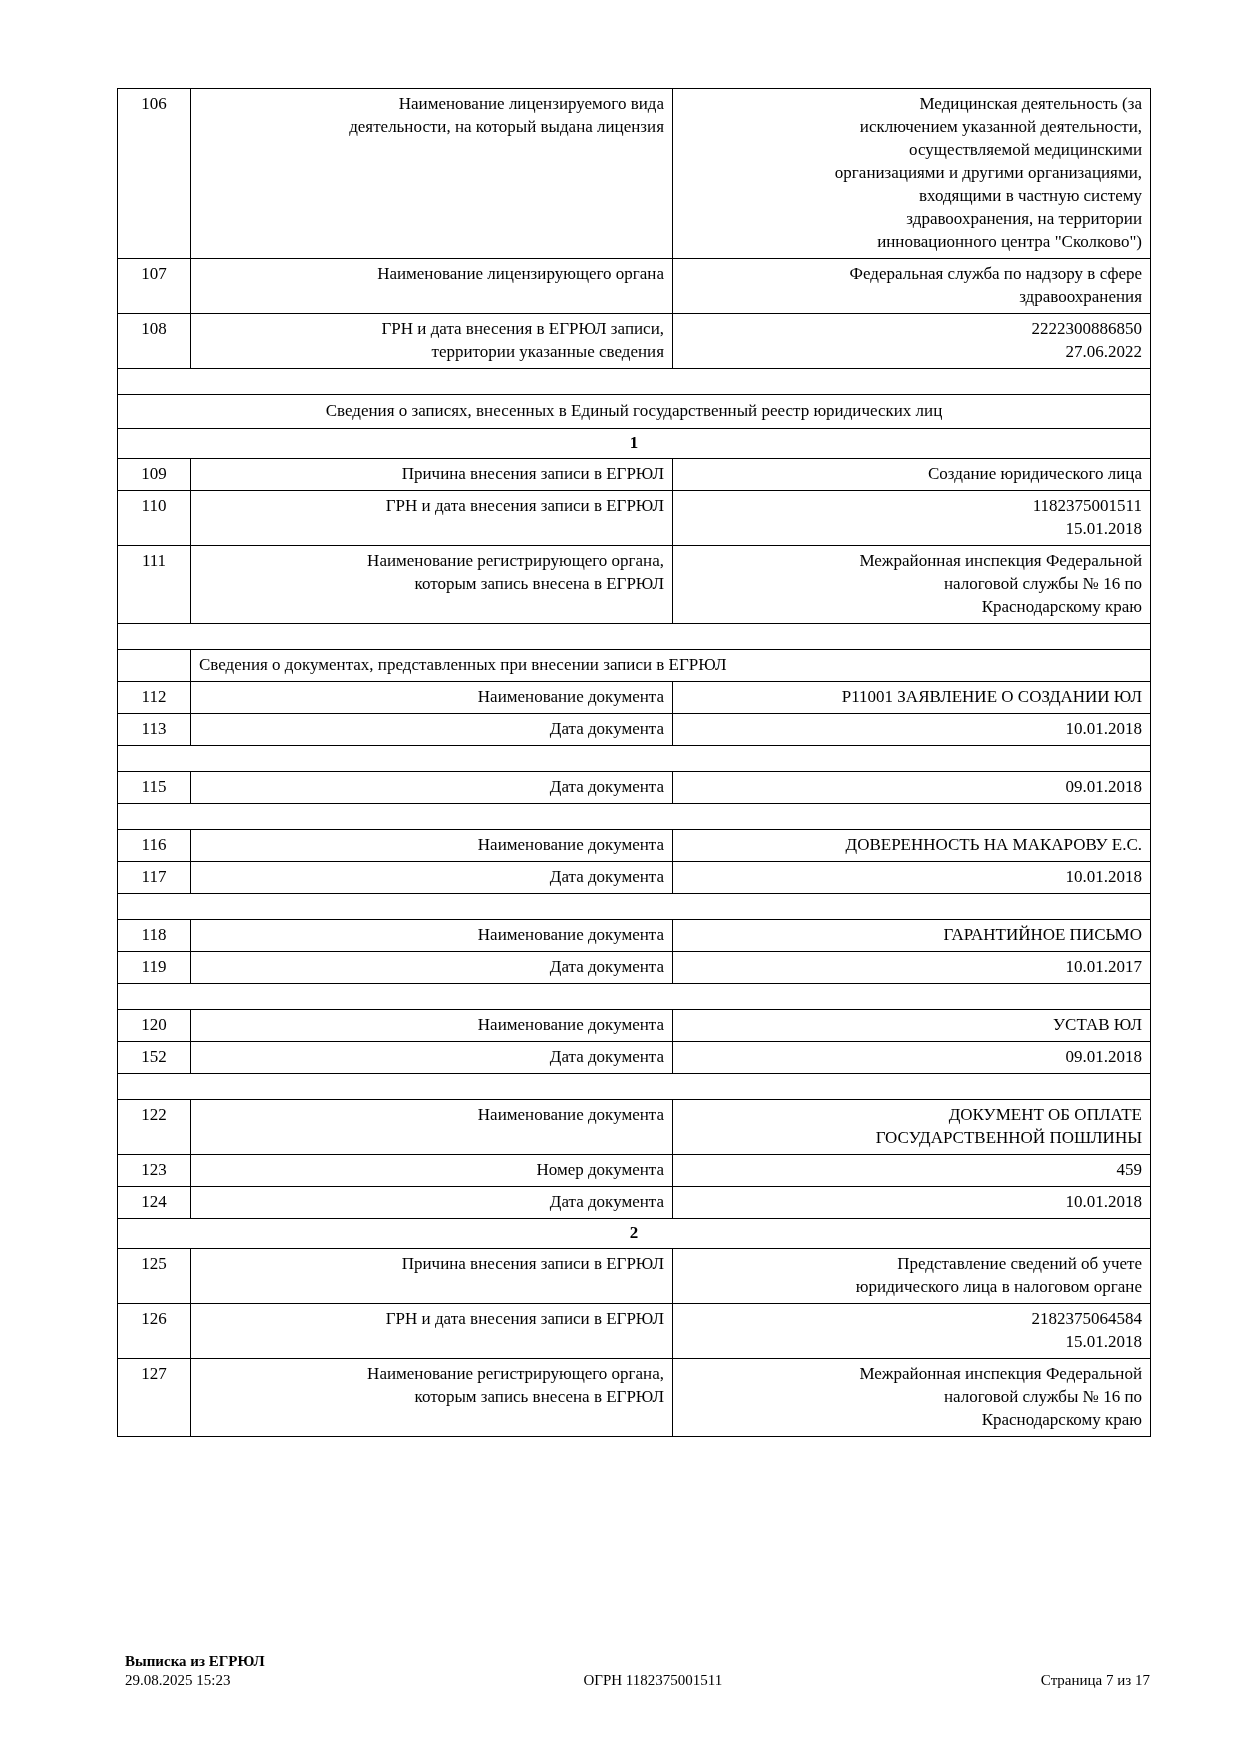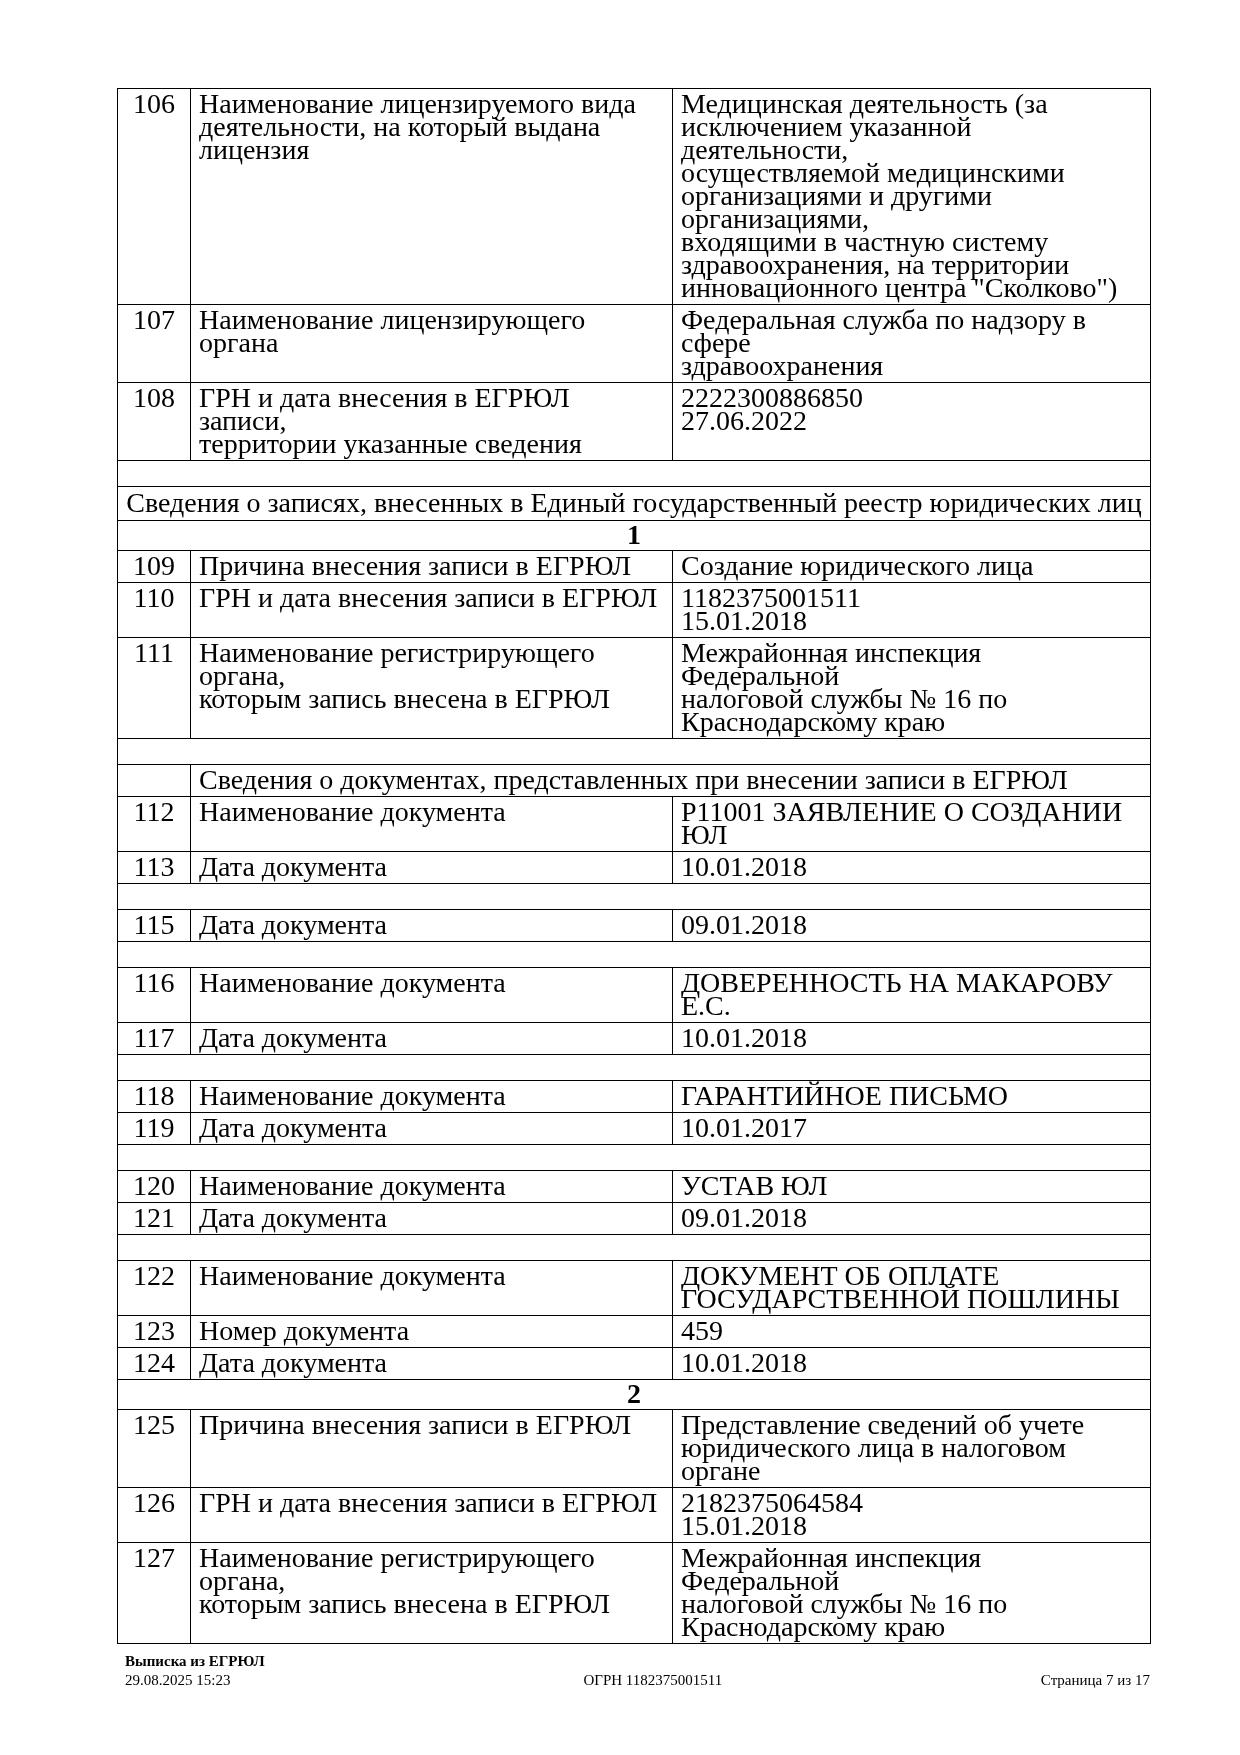--- a/index.html
+++ b/index.html
@@ -8,31 +8,31 @@
     width:1240px; height:1755px;
     position:relative;
     font-family:"Liberation Serif","DejaVu Serif",serif;
     color:#000;
   }
   .sheet { position:absolute; left:117px; top:88px; width:1033px; }
   table.egrul {
     width:100%;
     border-collapse:collapse;
     table-layout:fixed;
-    font-size:28px;
+    font-size:17px;
     line-height:23px;
   }
   table.egrul td {
     border:1.5px solid #000;
     vertical-align:top;
     padding:3px 8px 5px 8px;
     overflow:hidden;
   }
   td.num { text-align:center; padding-left:2px; padding-right:2px; }
-  td.lbl, td.val { white-space:pre-line; }
+  td.lbl, td.val { white-space:pre-line;text-align:right; }
   tr.spacer td { height:26px; padding:0; }
   tr.section td {
     font-weight:normal;
     text-align:center;
     padding-top:4px; padding-bottom:6px;
   }
   tr.group td {
     font-weight:bold;
     text-align:center;
     padding-top:2px; padding-bottom:4px;
@@ -165,21 +165,21 @@
       </tr>
       <tr class="spacer">
           <td colspan="3"></td>
         </tr>
       <tr>
         <td class="num">120</td>
         <td class="lbl">Наименование документа</td>
         <td class="val">УСТАВ ЮЛ</td>
       </tr>
       <tr>
-        <td class="num">121</td>
+        <td class="num">152</td>
         <td class="lbl">Дата документа</td>
         <td class="val">09.01.2018</td>
       </tr>
       <tr class="spacer">
           <td colspan="3"></td>
         </tr>
       <tr>
         <td class="num">122</td>
         <td class="lbl">Наименование документа</td>
         <td class="val">ДОКУМЕНТ ОБ ОПЛАТЕ

